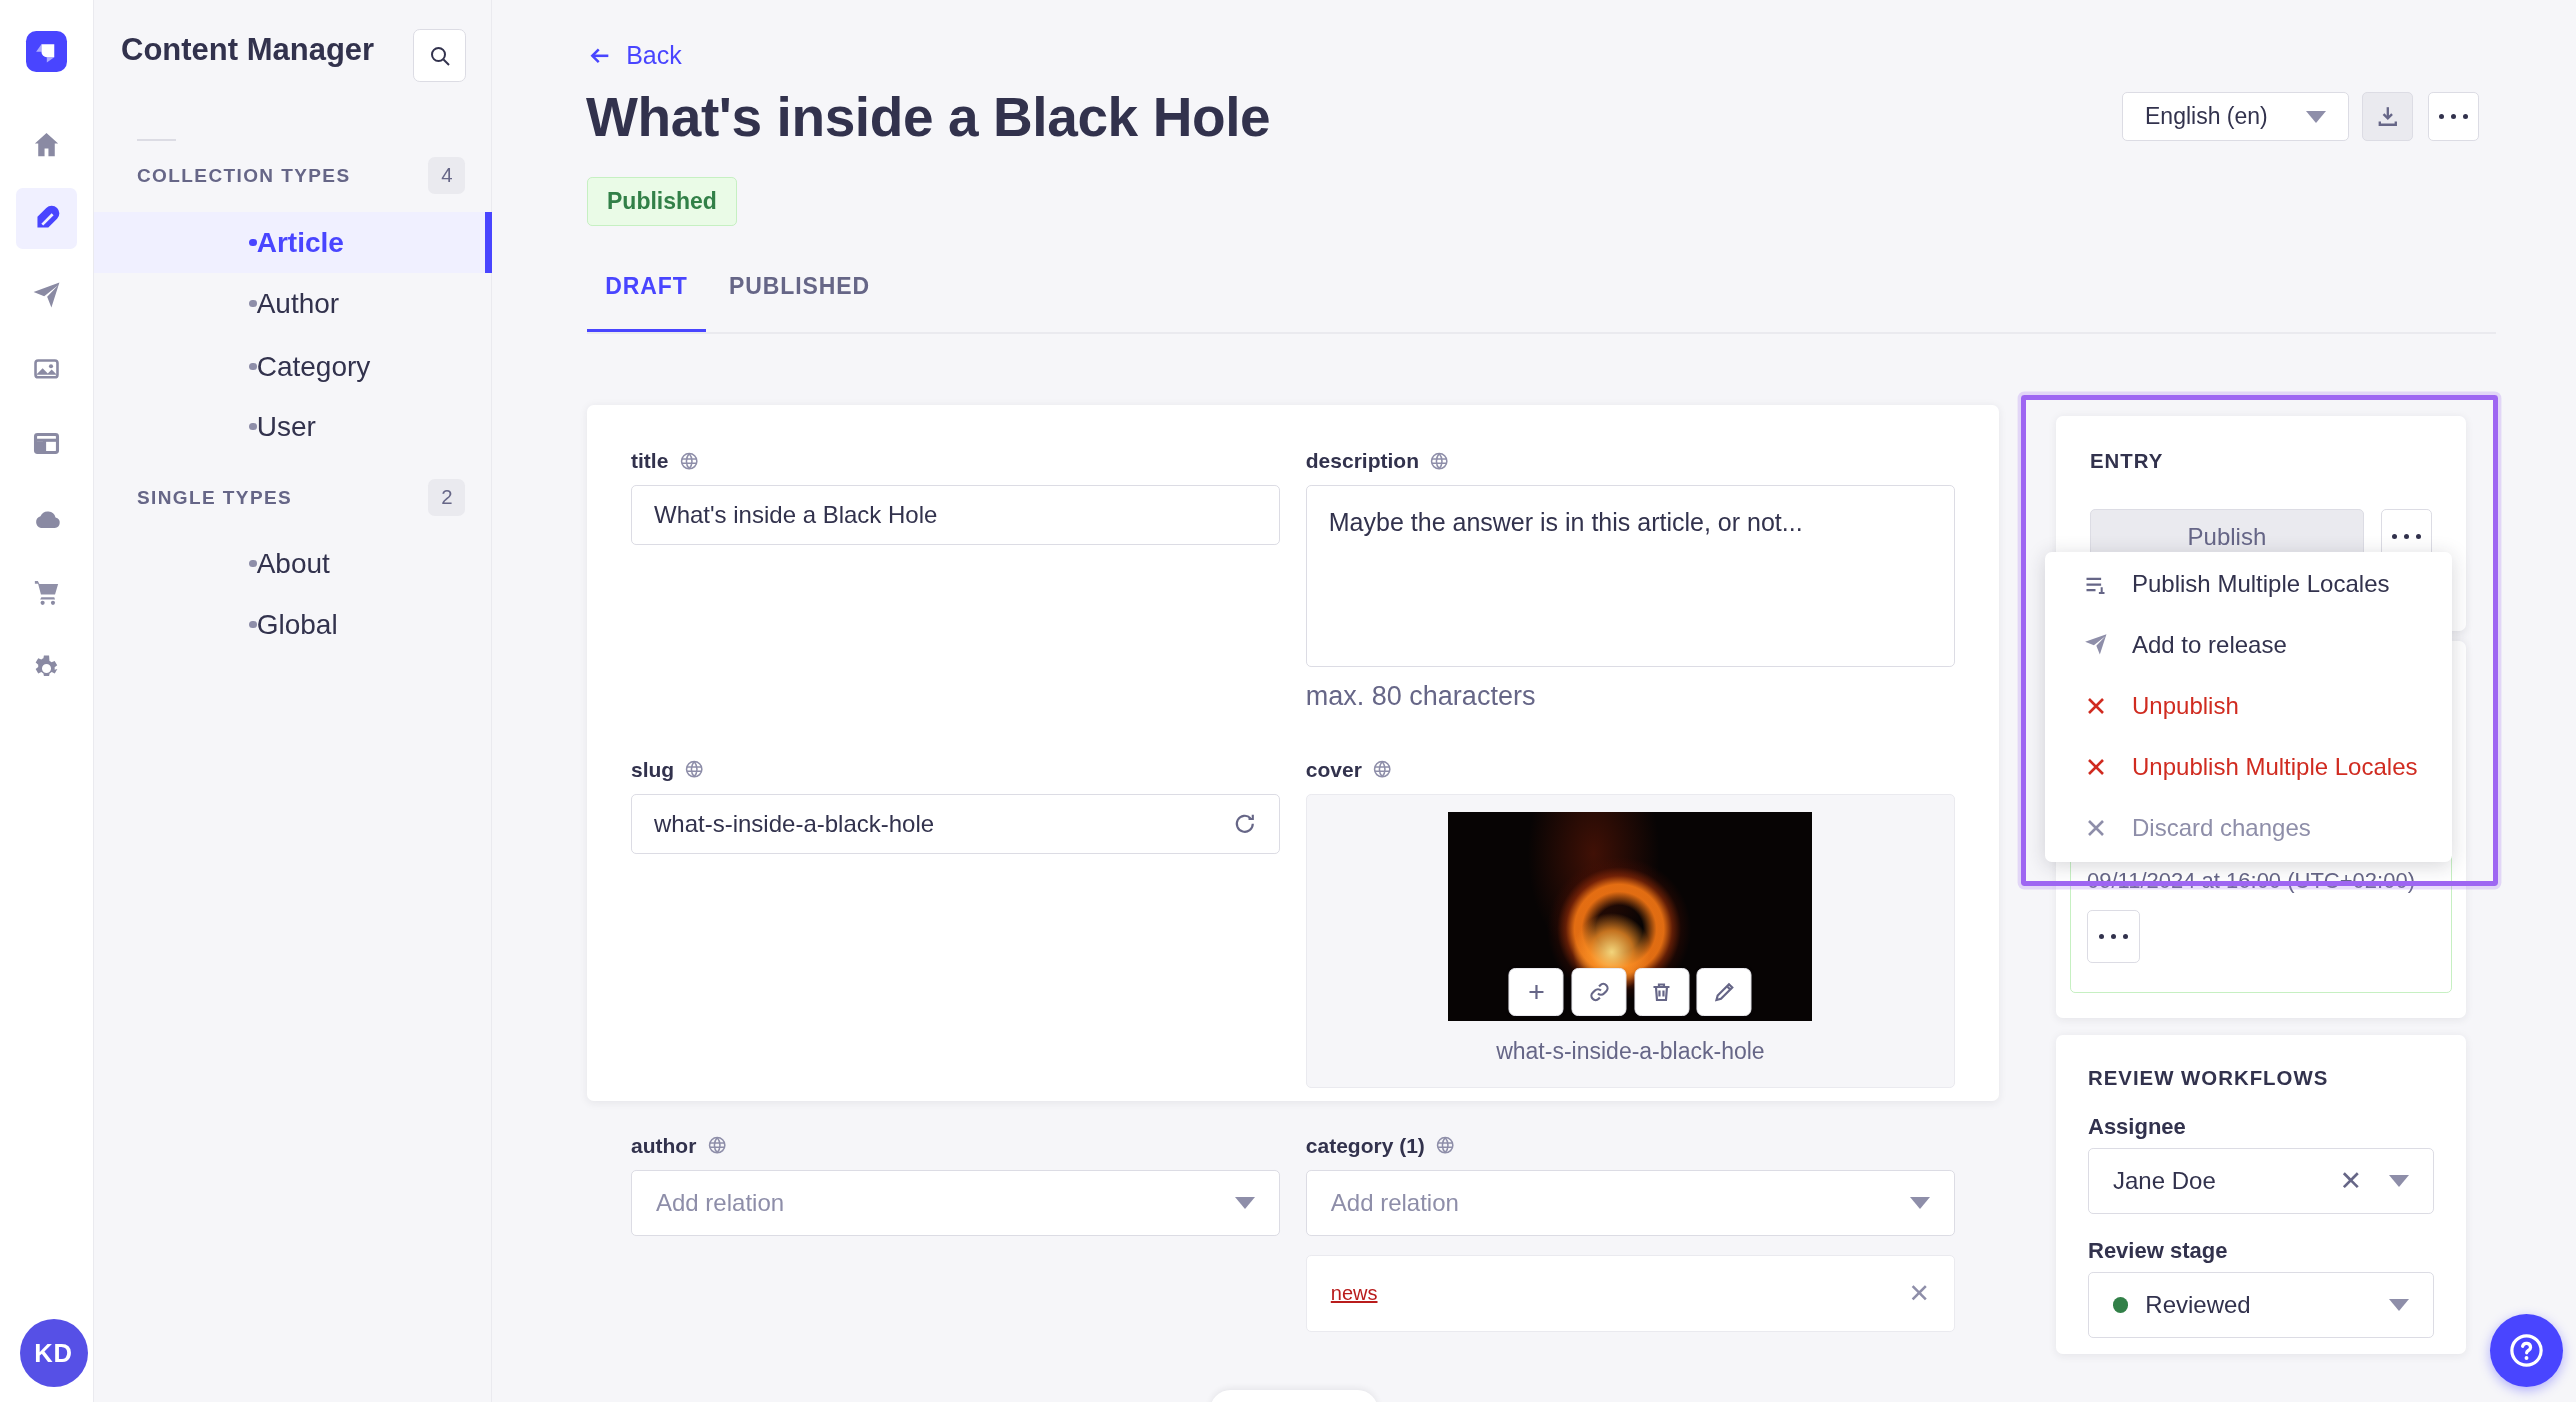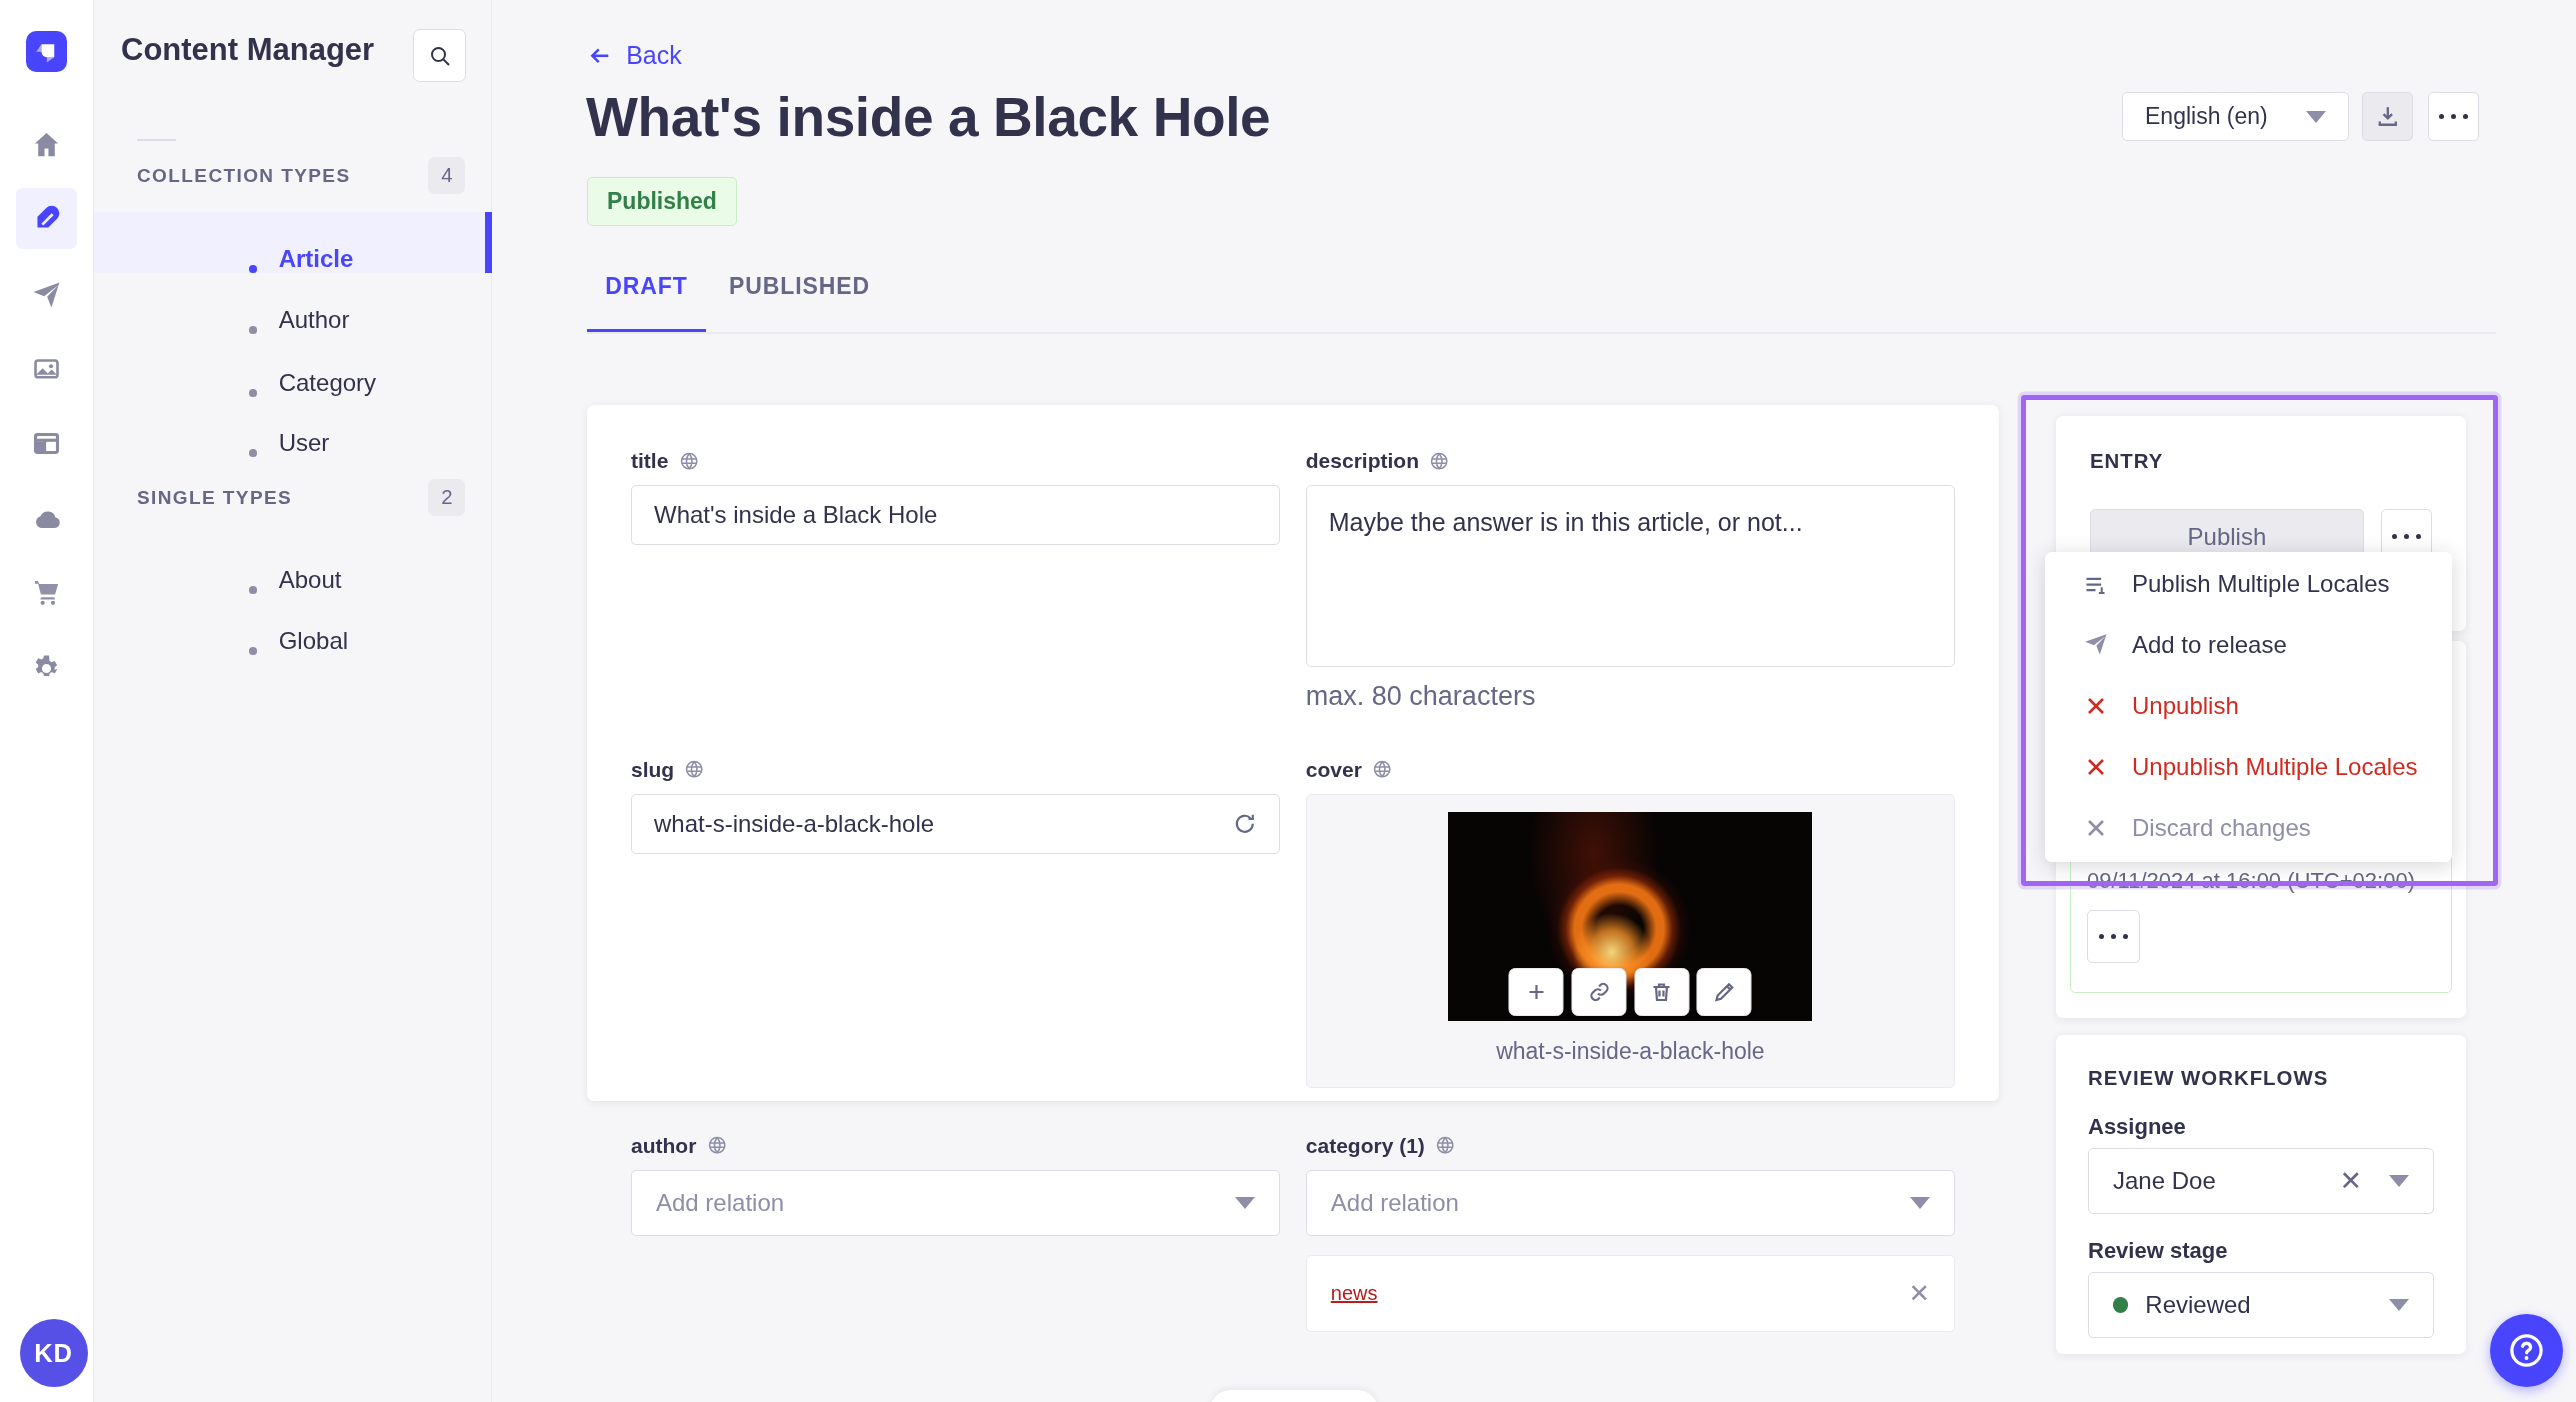--- a/index.html
+++ b/index.html
@@ -14,21 +14,21 @@
   .avatar { position:absolute; left:19.6px; top:1319px; width:68px; height:68px; border-radius:50%; background:#5650e6; color:#fff; font-size:25.6px; font-weight:bold; display:flex; align-items:center; justify-content:center; letter-spacing:0.9px; }
 
   
   .subnav { position:absolute; left:94px; top:0; width:398px; height:1402px; background:#f6f6f9; border-right:0.9px solid #eaeaef; z-index:9; }
   .subnav-title { position:absolute; left:27px; top:32px; font-size:31px; font-weight:bold; color:#32324d; }
   .search-btn { position:absolute; left:319px; top:29px; width:53px; height:53px; background:#fff; border:0.9px solid #dcdce4; border-radius:6.8px; display:flex; align-items:center; justify-content:center; color:#32324d; }
   .subnav-divider { position:absolute; left:43px; top:139px; width:39px; height:1.7px; background:#dcdce4; }
   .sec-head { position:absolute; left:43px; right:25.6px; height:37px; display:flex; align-items:center; justify-content:space-between; }
   .sec-label { font-size:19px; font-weight:bold; letter-spacing:1.4px; color:#666687; }
   .sec-badge { background:#eaeaef; border-radius:6.8px; min-width:37px; height:37px; display:flex; align-items:center; justify-content:center; font-size:20.4px; color:#666687; }
-  .nav-item { position:absolute; left:0; width:398px; height:61px; display:flex; align-items:flex-end; gap:22px; padding-left:155px; font-size:24px; color:#32324d; }
+  .nav-item { position:absolute; left:0; width:398px; height:61px; display:flex; align-items:center; padding-left:155px; font-size:28px; color:#32324d; }
   .nav-item .bullet { width:7.7px; height:7.7px; border-radius:50%; background:#8e8ea9; flex:none; }
   .nav-item.active { background:#f0f0ff; color:#4945ff; font-weight:bold; }
   .nav-item.active .bullet { background:#4945ff; }
   .nav-item.active::after { content:""; position:absolute; right:0; top:0; width:6.8px; height:61px; background:#4945ff; }
 
   
   .main { position:absolute; left:492px; top:0; width:2084px; height:1402px; }
   .back { position:absolute; left:95px; top:41px; display:flex; align-items:center; gap:13.6px; font-size:25px; color:#4945ff; text-decoration:none; }
   .page-title { position:absolute; left:94px; top:85px; font-size:55px; font-weight:bold; color:#32324d; letter-spacing:-0.4px; }
   .status-badge { position:absolute; left:95px; top:177px; background:#eafbe7; border:0.9px solid #c6f0c2; border-radius:5.1px; padding:10.2px 19px; font-size:23px; font-weight:bold; color:#328048; }

